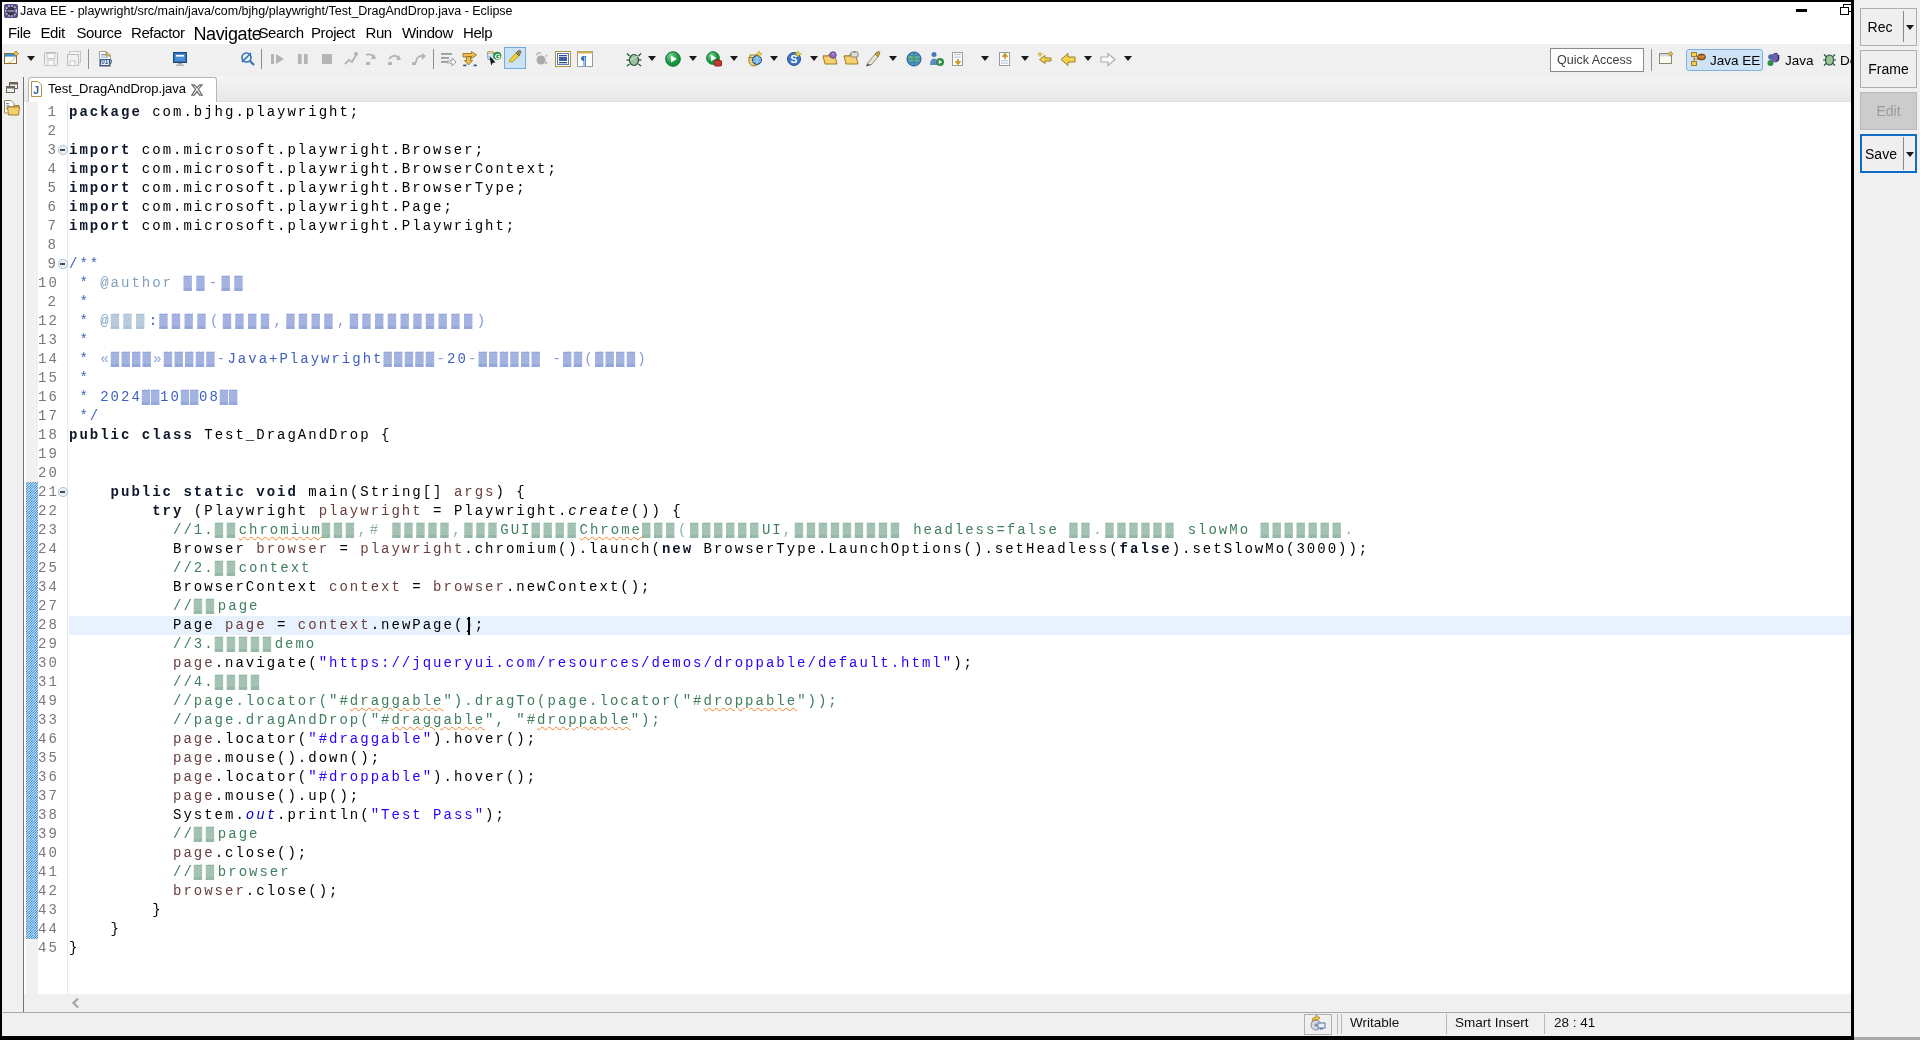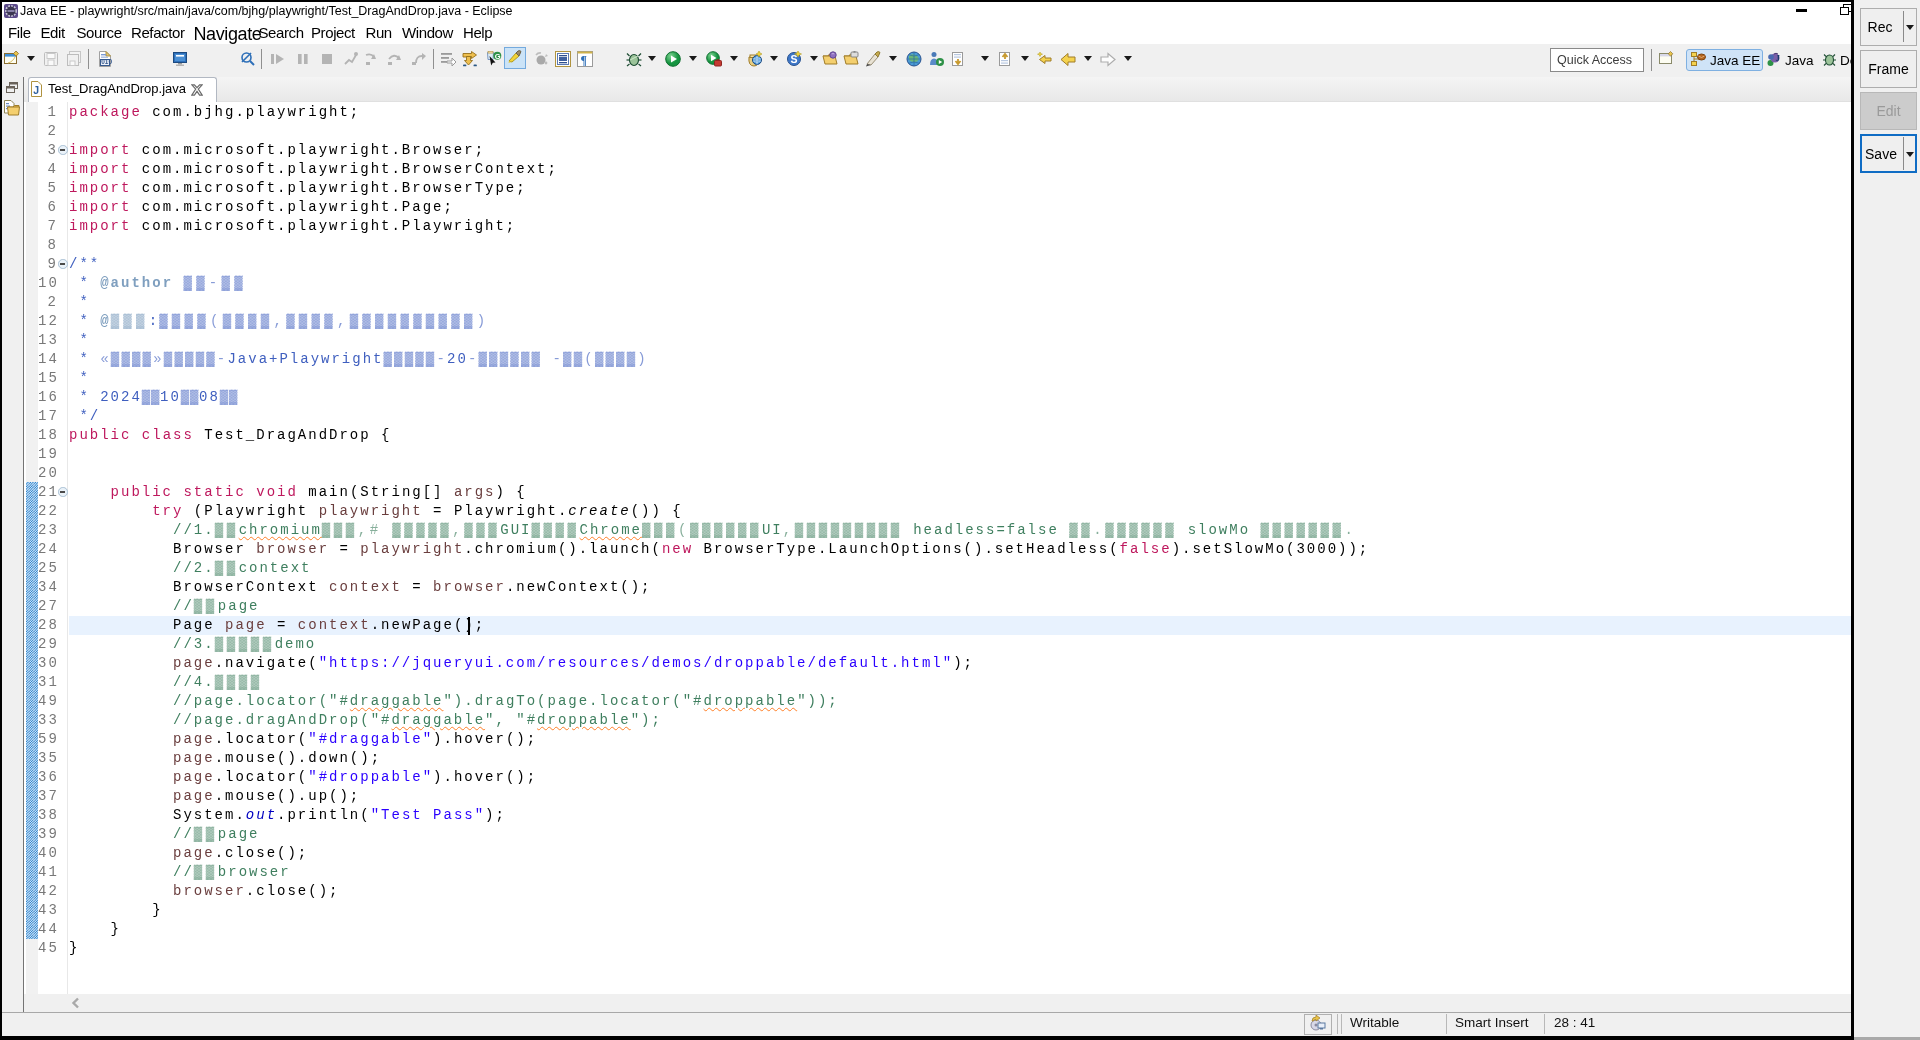--- a/index.html
+++ b/index.html
@@ -2,25 +2,25 @@
 <html><head><meta charset="utf-8"><style>
 *{margin:0;padding:0;box-sizing:border-box}
 html,body{width:1920px;height:1040px;position:relative;overflow:hidden;background:#f0f0f0;font-family:"Liberation Sans",sans-serif}
 div,span{position:absolute}
 .dd{width:0;height:0;border-left:4.5px solid transparent;border-right:4.5px solid transparent;border-top:5px solid #1a1a1a}
 .ln{right:auto;left:38px;width:20px;text-align:right;height:19px;font-family:"Liberation Mono",monospace;font-size:14px;letter-spacing:2px;color:#787878;line-height:19px}
 .cl{left:69px;height:19px;font-family:"Liberation Mono",monospace;font-size:14px;letter-spacing:2px;color:#000;line-height:19px;white-space:pre}
 .cl *{position:static}
 .fold{left:58px;width:9.5px;height:9.5px;border:1px solid #a9c0d4;border-radius:50%;background:#eaf2f9}
 .fold:after{content:"";position:absolute;left:1.4px;top:3.4px;width:4.8px;height:1.4px;background:#4a4a4a}
-b.k{color:#be185d;font-weight:normal}
+b.k{color:#0f172a;font-weight:bold}
 .s{color:#2a00ff}
 .c{color:#3f7f5f}
 .j{color:#3f5fbf}
-b.jt{color:#7f9fbf;font-weight:bold}
+b.jt{color:#7f9fbf;font-weight:normal}
 .v{color:#6a3e3e}
 .sf{color:#0000c0;font-style:italic}
 .im{font-style:italic}
 i{font-style:normal}
 i.zj{color:#3f5fbf;letter-spacing:4.3px;opacity:0.62}
 i.zt{color:#7f9fbf;letter-spacing:4.3px;opacity:0.7}
 i.zc{color:#3f7f5f;letter-spacing:3.6px;opacity:0.62}
 i.zw{color:#3f5fbf;letter-spacing:0.7px;opacity:0.62}
 i.zh{color:#3f5fbf;letter-spacing:2.2px;opacity:0.62}
 u{text-decoration:underline wavy #ff7f27 1px;text-underline-offset:2px}
@@ -390,21 +390,21 @@
 <div class="ln" style="top:635px">29</div>
 <div class="cl" style="top:635px">          <span class="c">//3.<i class="zc">▓▓▓▓▓</i>demo</span></div>
 <div class="ln" style="top:654px">30</div>
 <div class="cl" style="top:654px">          <span class="v">page</span>.navigate(<span class="s">"https://jqueryui.com/resources/demos/droppable/default.html"</span>);</div>
 <div class="ln" style="top:673px">31</div>
 <div class="cl" style="top:673px">          <span class="c">//4.<i class="zc">▓▓▓▓</i></span></div>
 <div class="ln" style="top:692px">49</div>
 <div class="cl" style="top:692px">          <span class="c">//page.locator("#<u>draggable</u>").dragTo(page.locator("#<u>droppable</u>"));</span></div>
 <div class="ln" style="top:711px">33</div>
 <div class="cl" style="top:711px">          <span class="c">//page.dragAndDrop("#<u>draggable</u>", "#<u>droppable</u>");</span></div>
-<div class="ln" style="top:730px">59</div>
+<div class="ln" style="top:730px">46</div>
 <div class="cl" style="top:730px">          <span class="v">page</span>.locator(<span class="s">"#draggable"</span>).hover();</div>
 <div class="ln" style="top:749px">35</div>
 <div class="cl" style="top:749px">          <span class="v">page</span>.mouse().down();</div>
 <div class="ln" style="top:768px">36</div>
 <div class="cl" style="top:768px">          <span class="v">page</span>.locator(<span class="s">"#droppable"</span>).hover();</div>
 <div class="ln" style="top:787px">37</div>
 <div class="cl" style="top:787px">          <span class="v">page</span>.mouse().up();</div>
 <div class="ln" style="top:806px">38</div>
 <div class="cl" style="top:806px">          System.<span class="sf">out</span>.println(<span class="s">"Test Pass"</span>);</div>
 <div class="ln" style="top:825px">39</div>

